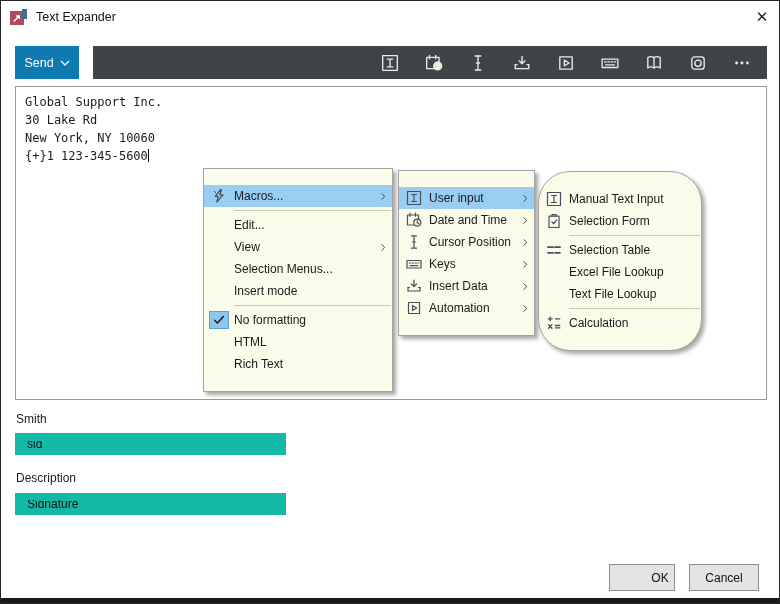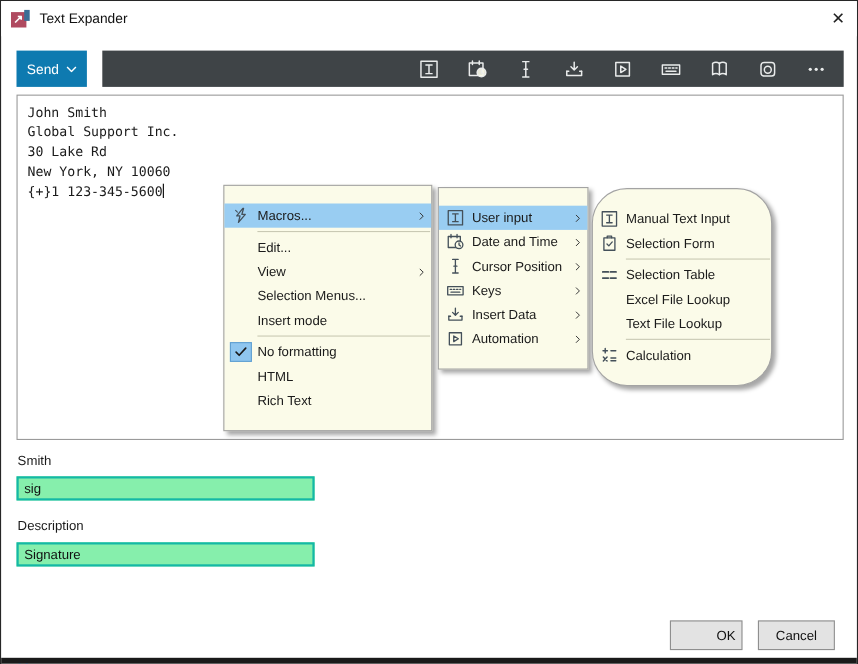--- a/index.html
+++ b/index.html
@@ -38,21 +38,21 @@
   .mi .gutter{width:30px;display:flex;align-items:center;justify-content:center;flex:none;}
   .mi .gutter .chk{width:20px;height:18px;background:#8fc6ef;border:1px solid #5f9fd0;display:flex;align-items:center;justify-content:center;}
   .mi .lbl{flex:1;white-space:nowrap;overflow:hidden;}
   .mi .arrow{width:18px;flex:none;display:flex;align-items:center;justify-content:center;}
   .msep{height:7px;display:flex;align-items:center;padding-left:30px;padding-right:1px;}
   .msep div{height:1px;background:#c9c9b4;width:100%;}
   
   .fld-label{position:absolute;left:15px;font-size:12px;color:#1a1a1a;}
   #label-string{top:411px;}
   #label-description{top:470px;}
-  .fld-input{position:absolute;left:14px;width:271px;height:22px;border:2px solid #14b8a6;background:#86efac;font-family:"Liberation Sans",sans-serif;font-size:12px;padding:2px 5px;color:#111;}
+  .fld-input{position:absolute;left:14px;width:271px;height:22px;border:7px solid #14b8a6;background:#14b8a6;font-family:"Liberation Sans",sans-serif;font-size:12px;padding:2px 5px;color:#111;}
   #input-string{top:432px;}
   #input-description{top:492px;}
   
   .link{position:absolute;left:15px;top:563px;font-size:12.5px;color:#1565c0;text-decoration:underline;cursor:pointer;margin-top:36px;}
   .btn{position:absolute;top:563px;height:27px;background:#e3e3e3;border:1px solid #8f8f8f;font-family:"Liberation Sans",sans-serif;font-size:12px;color:#111;display:flex;align-items:center;justify-content:center;cursor:default;}
   #btn-ok{left:608px;width:66px;padding-left:36px;}
   #btn-cancel{left:688px;width:70px;}
   .bottombar{position:absolute;left:0;bottom:0;width:100%;height:5px;background:#1a1a1a;}
 </style>
 </head>
@@ -132,21 +132,20 @@
           <svg width="18" height="18" viewBox="0 0 16 16">
             <circle cx="3.2" cy="8" r="1.3" fill="#e9ebeb"></circle>
             <circle cx="8" cy="8" r="1.3" fill="#e9ebeb"></circle>
             <circle cx="12.8" cy="8" r="1.3" fill="#e9ebeb"></circle>
           </svg>
         </div>
       </div>
   </div>
 
   <div class="editor" id="editor">
-      <div>John Smith</div>
       <div>Global Support Inc.</div>
       <div>30 Lake Rd</div>
       <div>New York, NY 10060</div>
       <div>{+}1 123-345-5600<span class="caret"></span></div>
     </div>
 
   <div class="menu" id="menu-context">
       <div class="mi hl">
         <span class="gutter">
           <svg width="16" height="16" viewBox="0 0 16 16">

